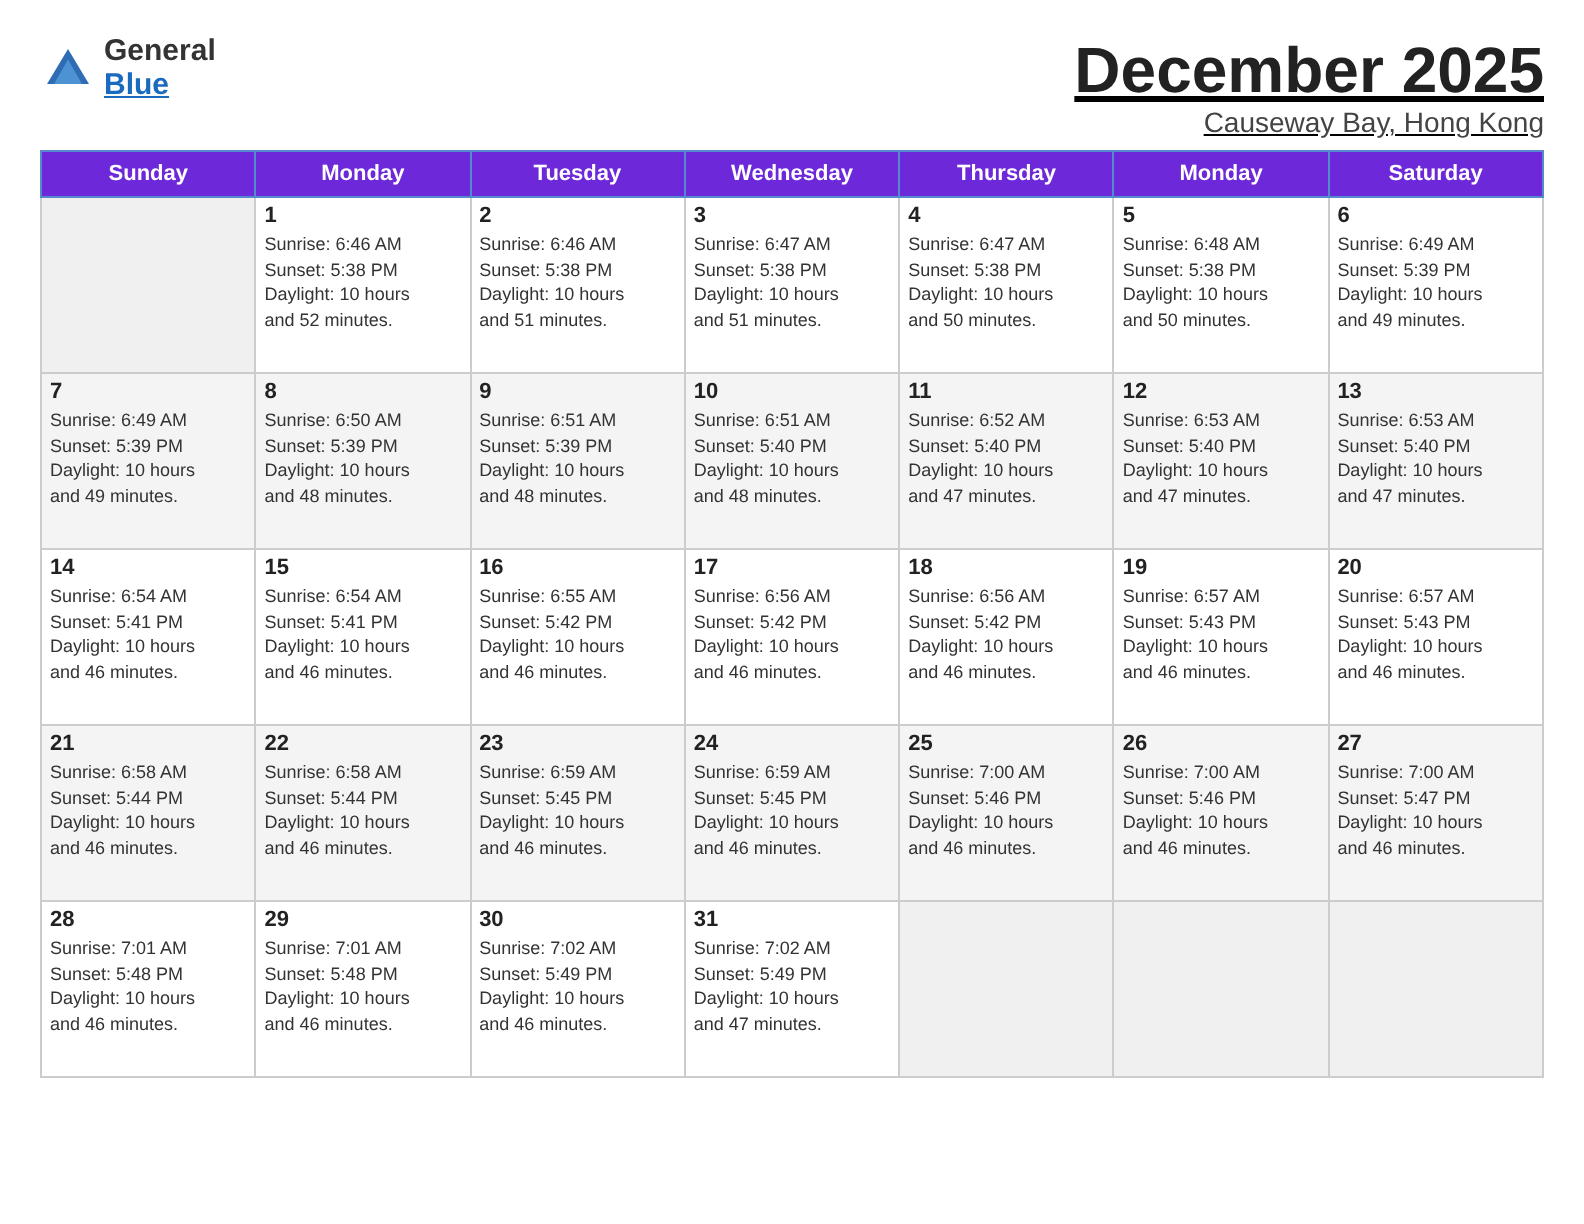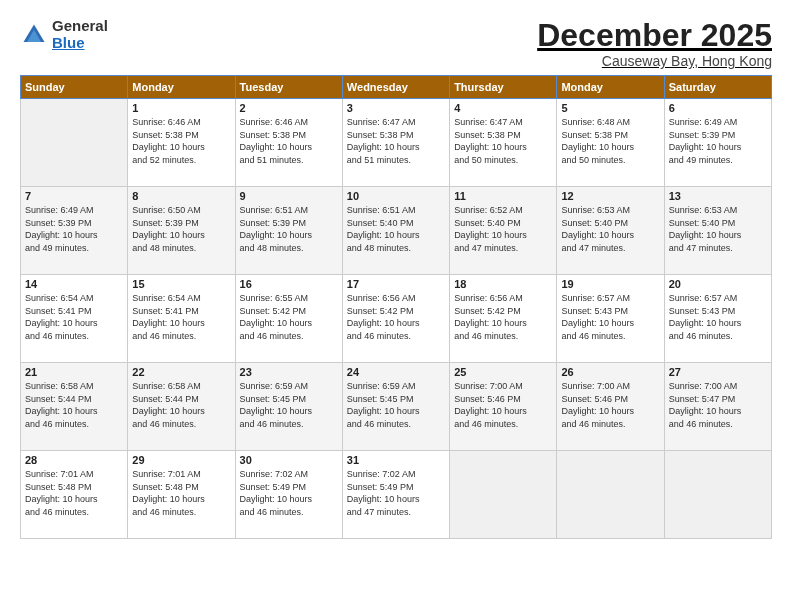--- a/index.html
+++ b/index.html
@@ -61,27 +61,27 @@
     .location {
       font-size: 14px;
       color: #444;
     }
     table {
       width: 100%;
       border-collapse: collapse;
       table-layout: fixed;
     }
     thead tr th {
-      background-color: #a16207;
+      background-color: #6d28d9;
       color: #fff;
       font-size: 11px;
       font-weight: bold;
       padding: 5px 4px;
       border: 1px solid #5588cc;
-      text-align: left;
+      text-align: center;
     }
     tbody tr td {
       border: 1px solid #ccc;
       vertical-align: top;
       padding: 3px 4px;
       font-size: 9.5px;
       color: #333;
       height: 88px;
       width: 113px;
     }

